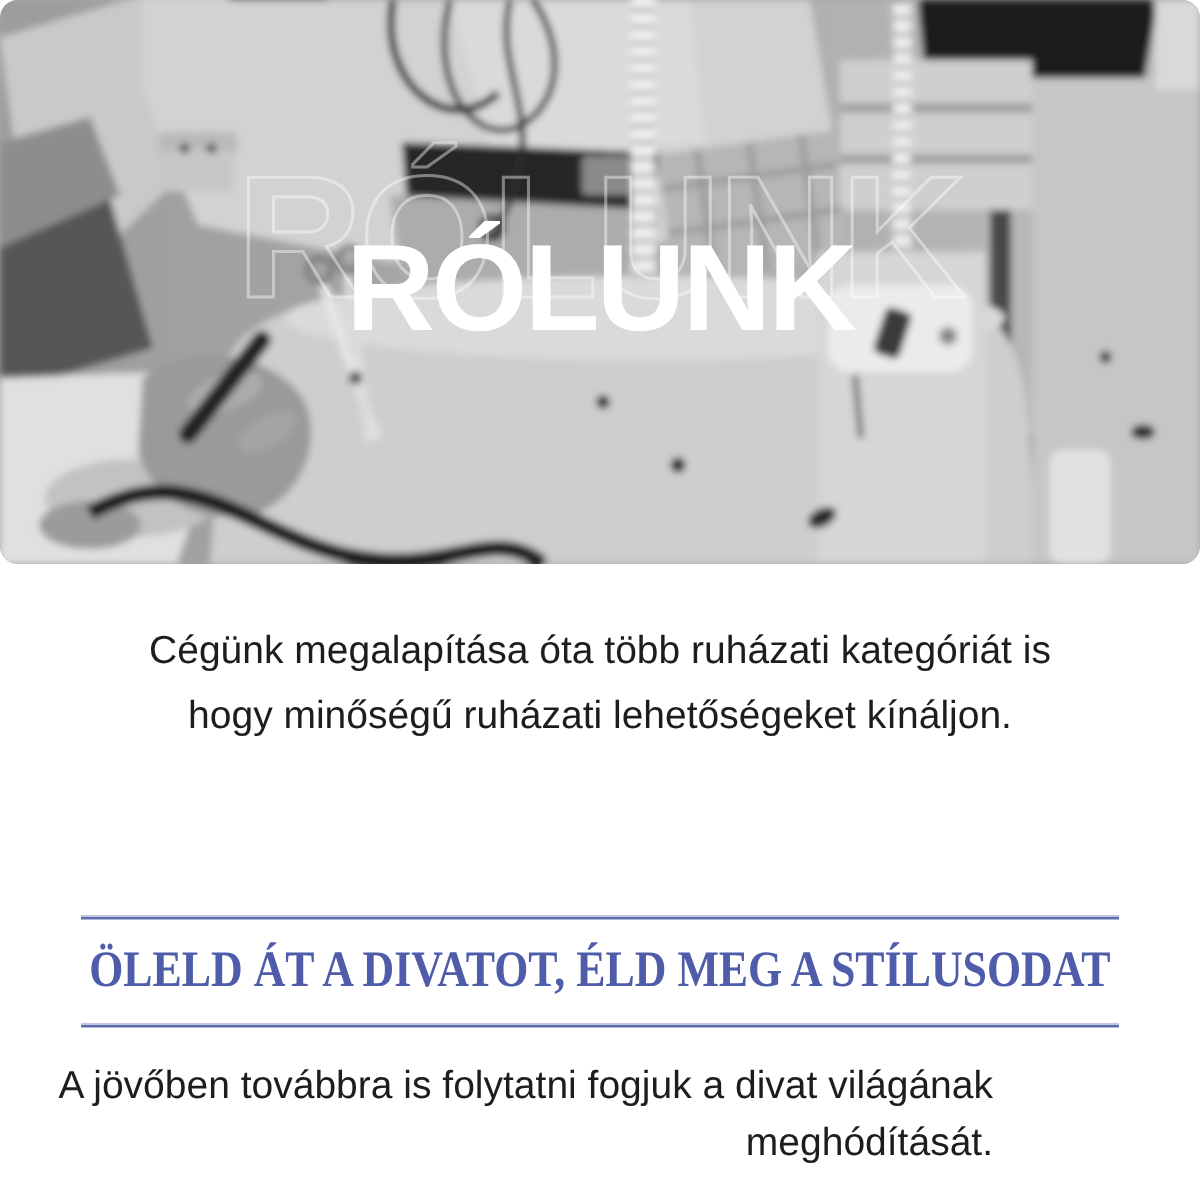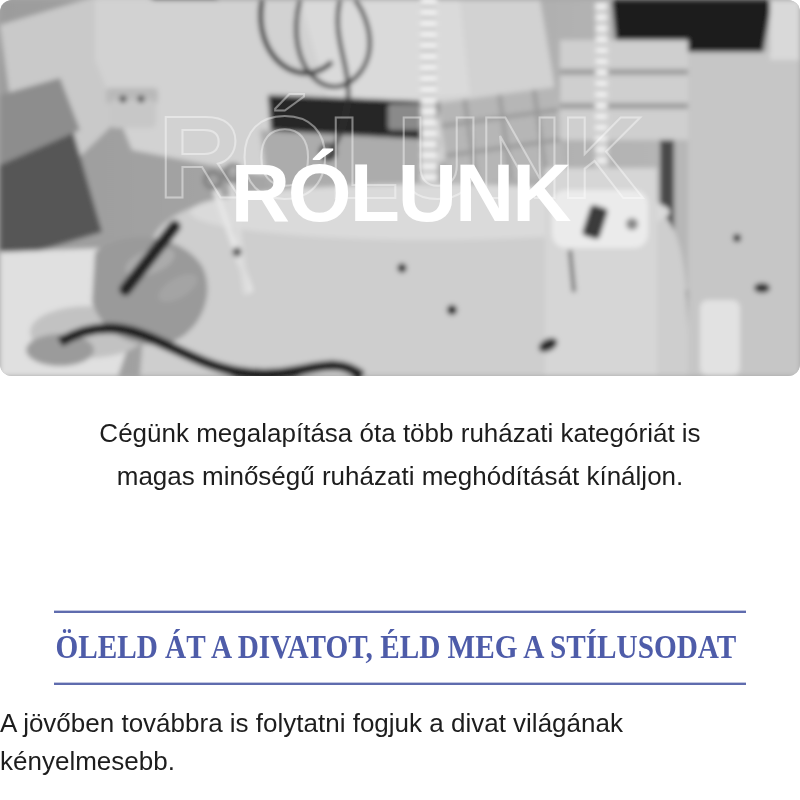--- a/index.html
+++ b/index.html
@@ -33,30 +33,30 @@
   }
   .intro div{white-space:nowrap;}
   .divider{
     position:absolute;left:54px;width:692px;height:3px;
     background:linear-gradient(180deg,#c2c7e1 0 34%,#5f6cae 34%);
   }
   .divider.top{top:610px;}
   .divider.bottom{top:682px;}
   .slogan{
     position:absolute;left:0;top:626px;width:800px;
-    line-height:42px;white-space:nowrap;
+    text-align:center;line-height:42px;white-space:nowrap;
   }
   .slogan span{
     display:inline-block;transform:scaleX(0.86);transform-origin:50% 50%;
     font-family:"Liberation Serif", serif;font-weight:bold;
     font-size:34px;color:#4e5ca9;letter-spacing:0px;
   }
   .outro{
     position:absolute;left:0;top:704px;width:662px;
-    font-size:26px;line-height:38px;color:#1d1d1d;text-align:left;
+    font-size:26px;line-height:38px;color:#1d1d1d;text-align:right;
   }
   .outro div{white-space:nowrap;}
 </style>
 </head>
 <body>
 
 <div class="page">
 
   <div class="hero">
     <svg viewBox="0 0 800 376" aria-hidden="true">
@@ -173,29 +173,29 @@
         <path d="M60,342 C130,302 168,360 240,372 C300,382 330,350 362,376" fill="none" stroke="#1a1a1a" stroke-width="10"></path>
       </g>
     </svg>
 
     <div class="watermark">RÓLUNK</div>
     <div class="hero-title">RÓLUNK</div>
   </div>
 
   <div class="intro">
     <div>Cégünk megalapítása óta több ruházati kategóriát is</div>
-    <div>magas minőségű ruházati meghódítását kínáljon.</div>
+    <div>hogy minőségű ruházati lehetőségeket kínáljon.</div>
   </div>
 
   <div class="divider top"></div>
 
   <div class="slogan">
     <span>ÖLELD ÁT A DIVATOT, ÉLD MEG A STÍLUSODAT</span>
   </div>
 
   <div class="divider bottom"></div>
 
   <div class="outro">
     <div>A jövőben továbbra is folytatni fogjuk a divat világának</div>
-    <div>kényelmesebb.</div>
+    <div>meghódítását.</div>
   </div>
 
 </div>
 
 </body></html>

